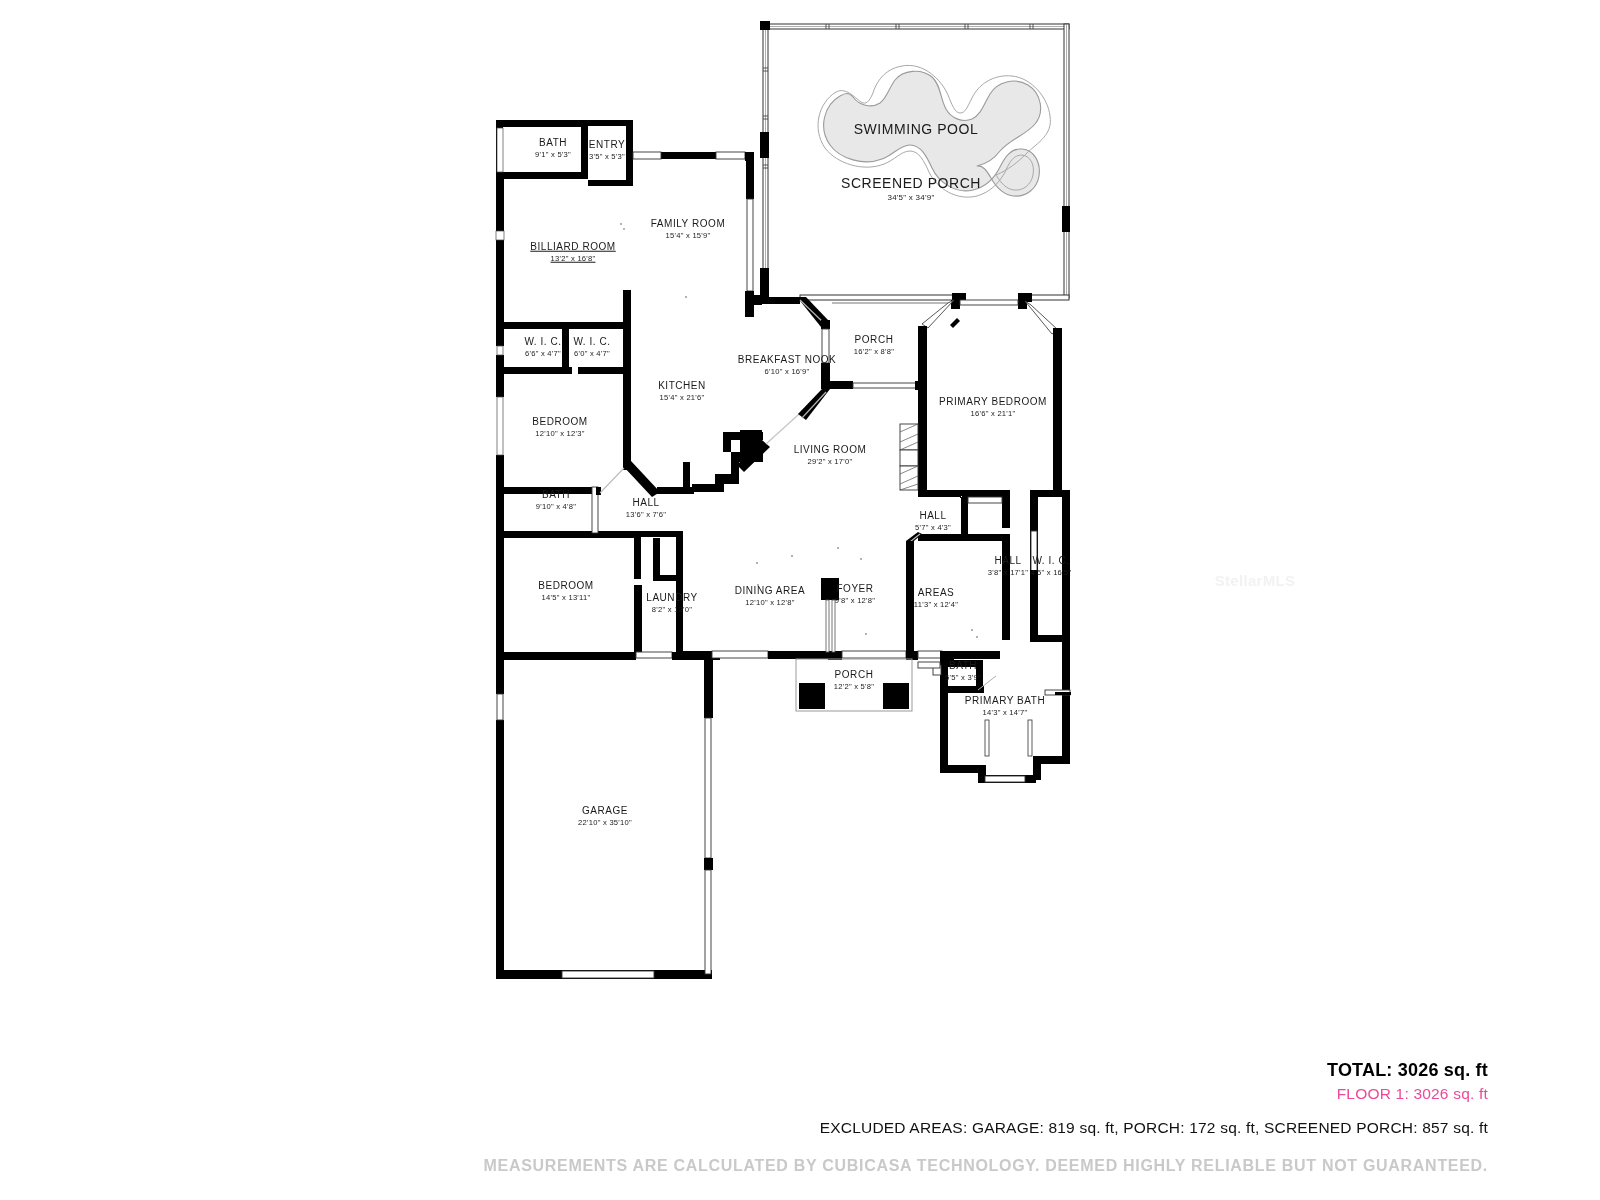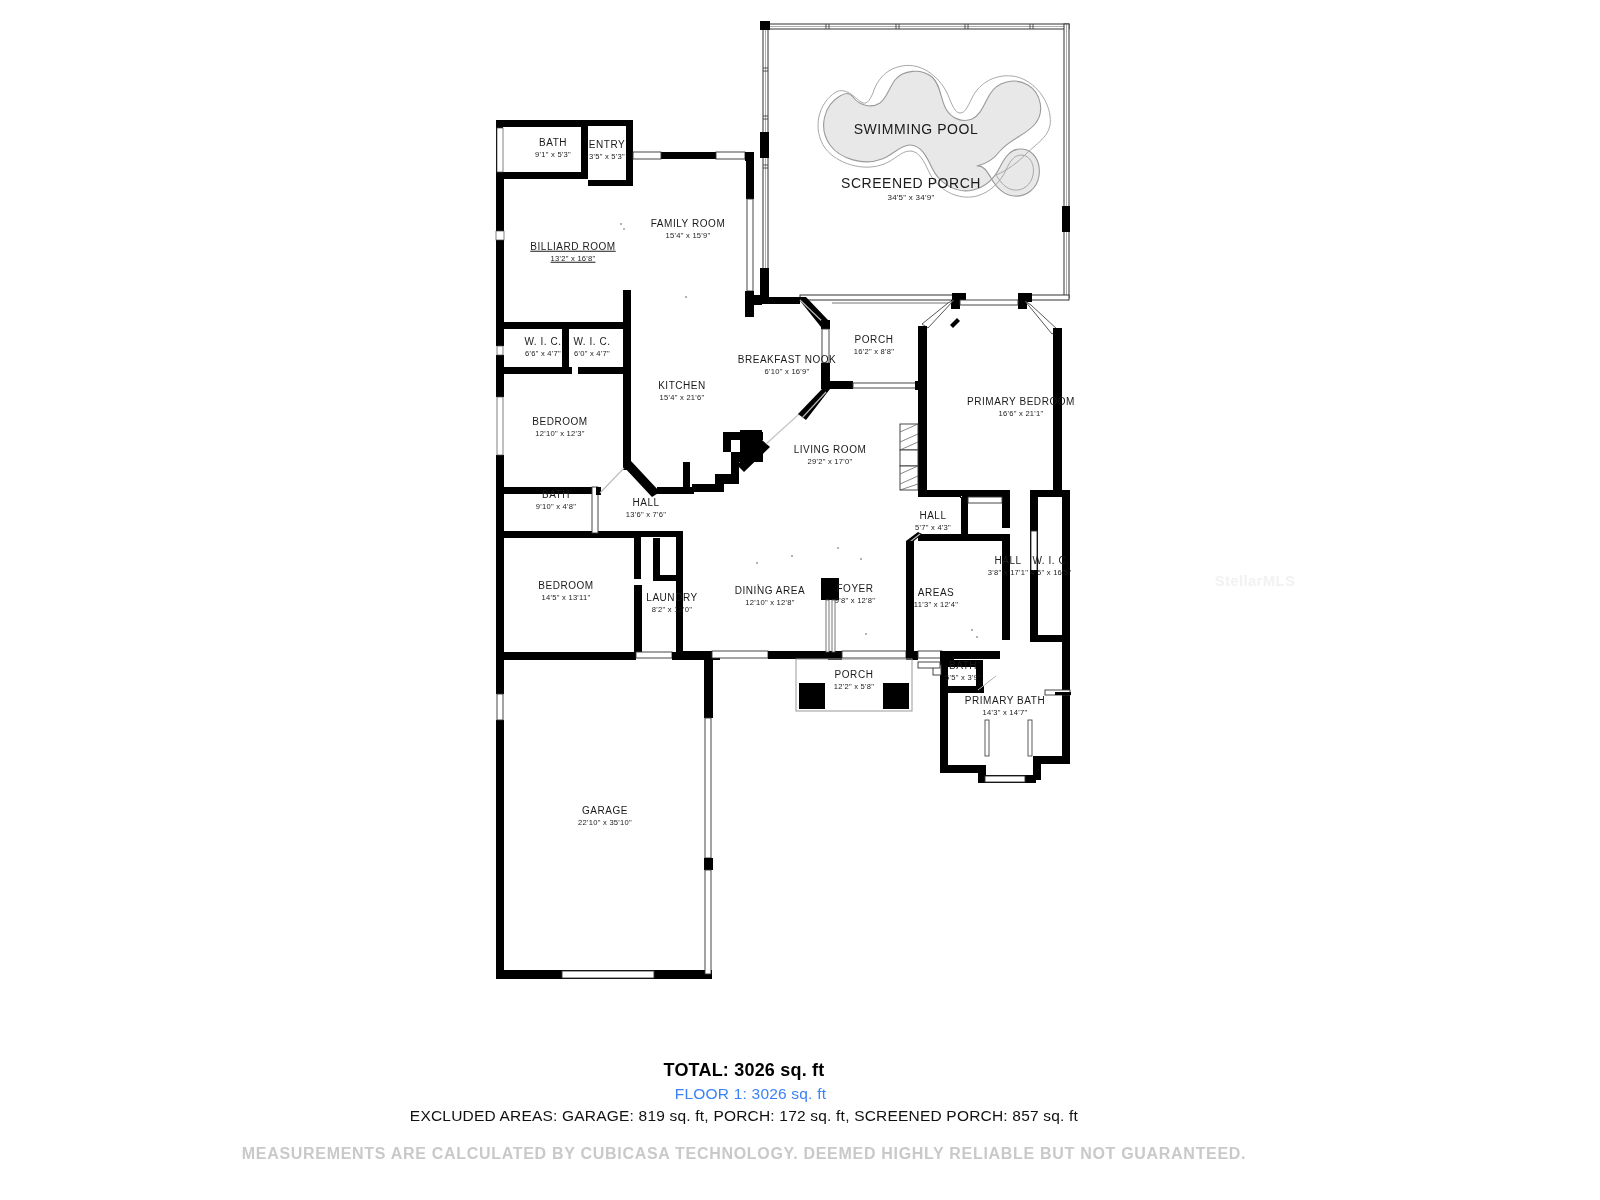--- a/index.html
+++ b/index.html
@@ -62,36 +62,36 @@
     letter-spacing: 0.3px;
     font-family: "Liberation Sans", sans-serif;
     pointer-events: none;
   }
 
   #summary {
     position: absolute;
     left: 0;
     top: 1060px;
     width: 1488px;
-    text-align: center;
+    text-align: right;
     font-family: "Liberation Sans", sans-serif;
   }
   #summary .total {
     font-size: 18px;
     font-weight: 700;
     color: #000000;
     letter-spacing: 0.2px;
     margin-bottom: 4px;
   }
   #summary .floor {
     font-size: 15.5px;
     font-weight: 400;
-    color: #3b82f6;
+    color: #ec4899;
     letter-spacing: 0.2px;
-    margin-bottom: 4px;
+    margin-bottom: 16px;
     padding-left: 13px;
   }
   #summary .excluded {
     font-size: 15.5px;
     font-weight: 400;
     color: #111111;
     letter-spacing: 0.2px;
     margin-bottom: 20px;
   }
   #summary .disclaimer {
@@ -472,21 +472,21 @@
           <span class="rdim">15'4" x 21'6"</span>
         </div>
         <div class="room-label" style="left: 787px; top: 365px;">
           <span class="rname">BREAKFAST NOOK</span>
           <span class="rdim">6'10" x 16'9"</span>
         </div>
         <div class="room-label" style="left: 874px; top: 345px;">
           <span class="rname">PORCH</span>
           <span class="rdim">16'2" x 8'8"</span>
         </div>
-        <div class="room-label" style="left: 993px; top: 407px; margin-left: 28px;">
+        <div class="room-label" style="left: 993px; top: 407px;">
           <span class="rname">PRIMARY BEDROOM</span>
           <span class="rdim">16'6" x 21'1"</span>
         </div>
         <div class="room-label" style="left: 560px; top: 427px;">
           <span class="rname">BEDROOM</span>
           <span class="rdim">12'10" x 12'3"</span>
         </div>
         <div class="room-label" style="left: 830px; top: 455px;">
           <span class="rname">LIVING ROOM</span>
           <span class="rdim">29'2" x 17'0"</span>

